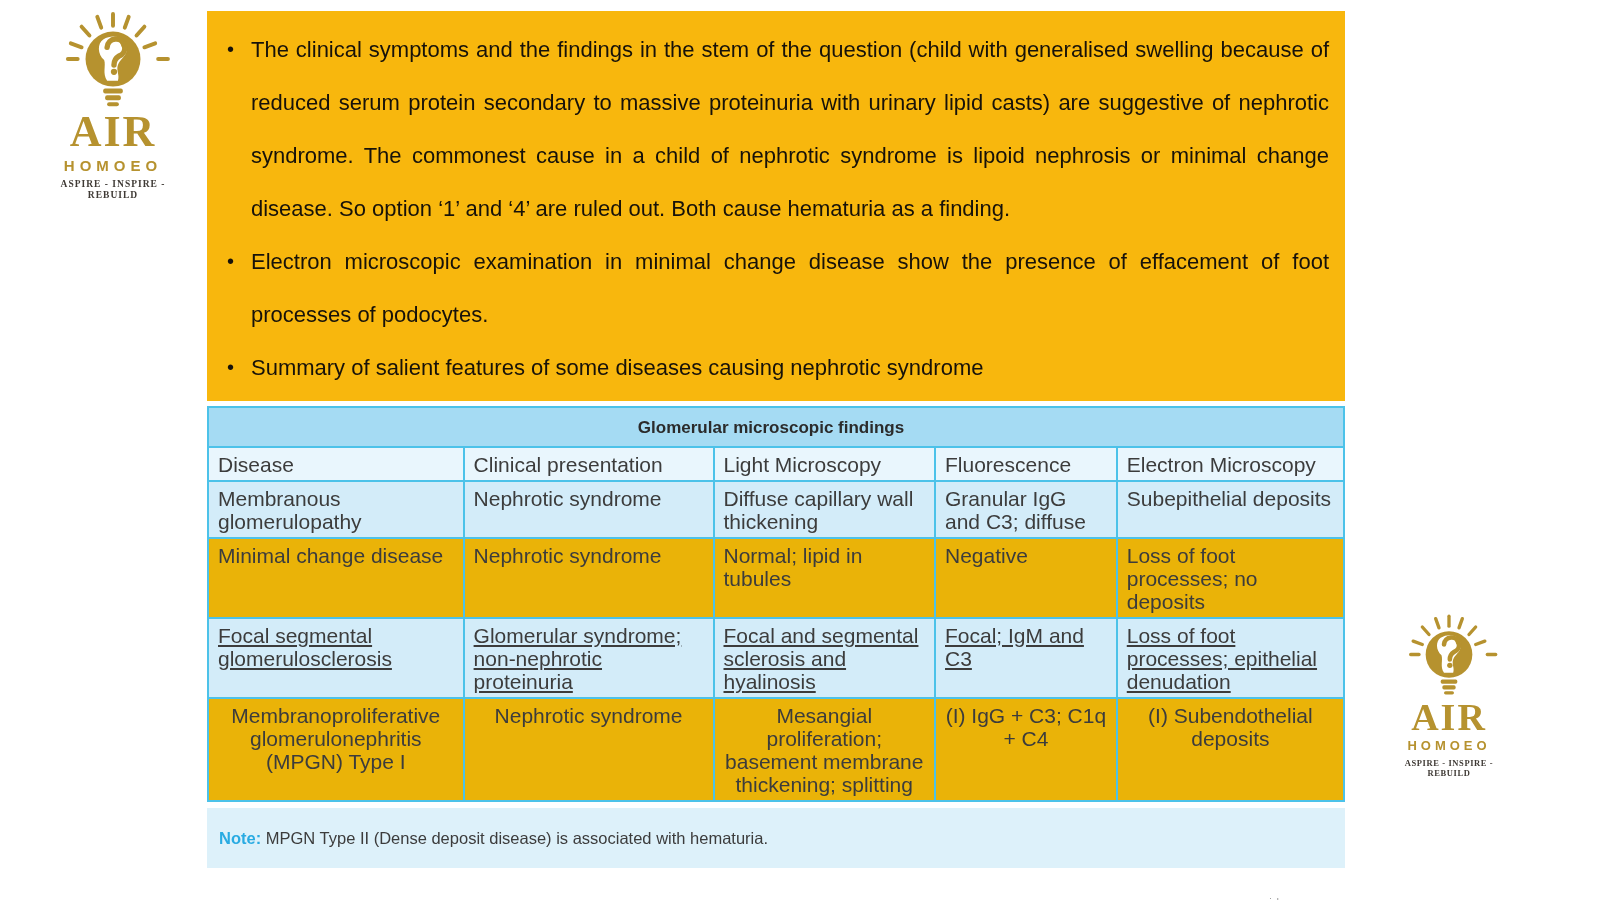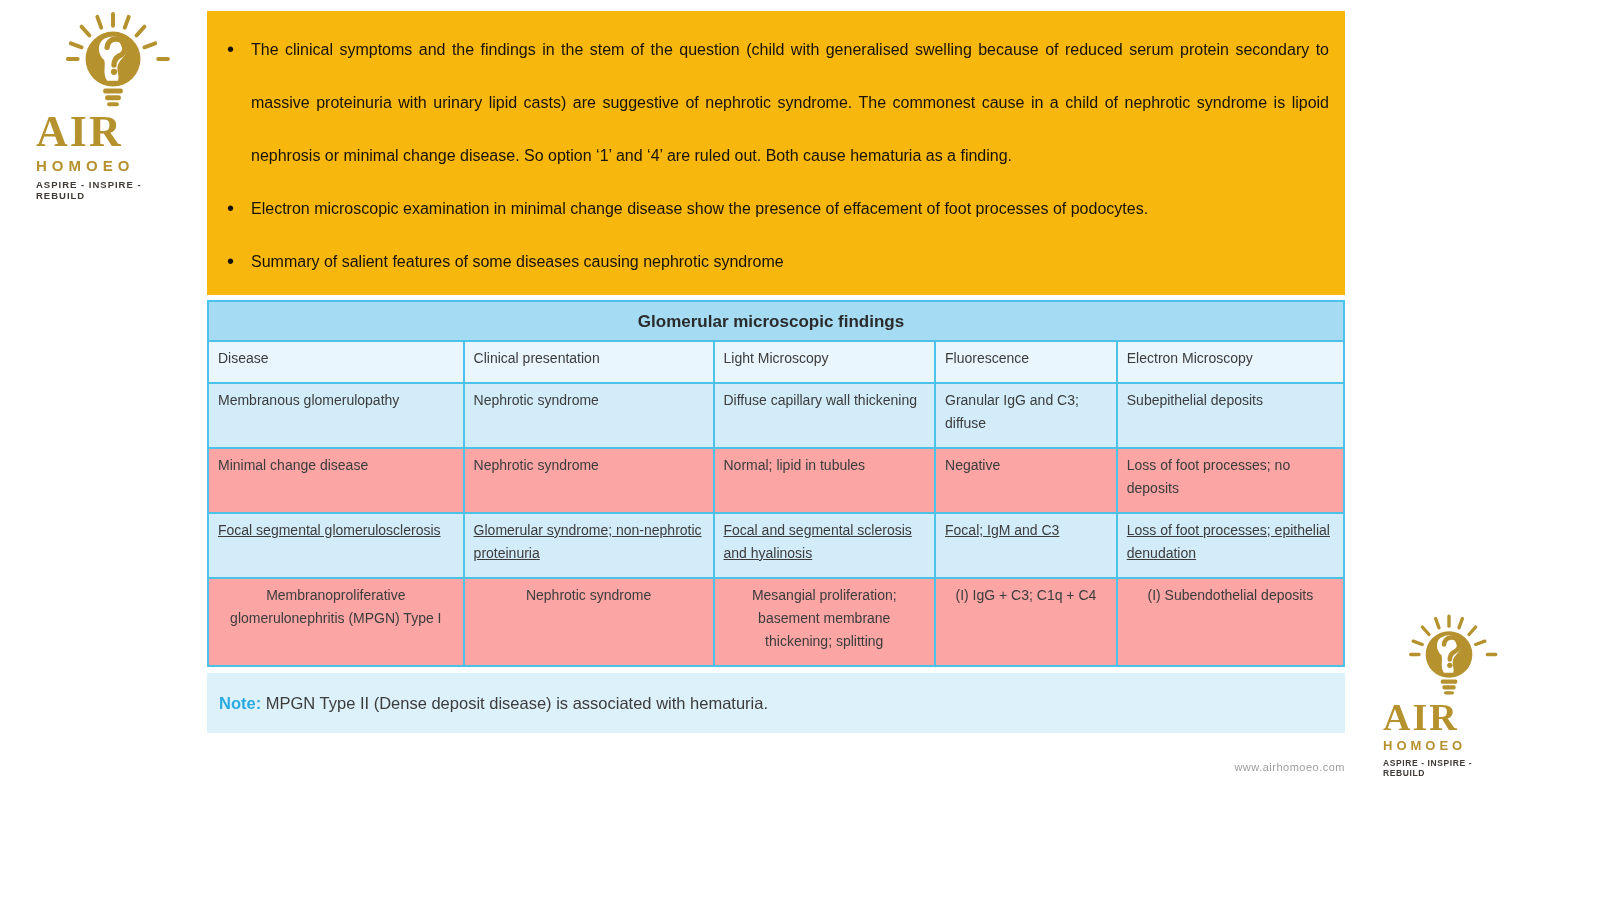--- a/index.html
+++ b/index.html
@@ -5,85 +5,85 @@
   * { margin: 0; padding: 0; box-sizing: border-box; }
   html, body { background: #ffffff; }
   body {
     font-family: "Liberation Sans", sans-serif;
     width: 1600px; height: 900px;
     position: relative; overflow: hidden;
   }
   .canvas { position: absolute; inset: 0; width: 1600px; height: 900px; background: #ffffff; }
 
   
-  .logo { position: absolute; text-align: left; color: #B6922F; }
+  .logo { position: absolute; text-align: center; color: #B6922F; }
   .logo-topleft   { left: 36px;  top: 10px;  width: 154px; }
   .logo-bottomright { left: 1383px; top: 612px; width: 132px; }
   .logo svg { display: block; margin: 0 auto; }
   .logo .air {
     font-family: "Liberation Serif", serif;
     font-weight: bold; color: #B6922F; line-height: 1.0; letter-spacing: 2px;
   }
   .logo-topleft .air { font-size: 44px; margin-top: -4px; }
   .logo-bottomright .air { font-size: 38px; margin-top: -4px; }
   .logo .homoeo {
     font-weight: bold; color: #B6922F; line-height: 1.2;
   }
   .logo-topleft .homoeo { font-size: 15px; letter-spacing: 5px; margin-top: 3px; }
   .logo-bottomright .homoeo { font-size: 13px; letter-spacing: 4px; margin-top: 2px; }
   .logo .tagline {
-    font-weight: bold; color: #3f3a35; line-height: 1.2;
+    font-weight: bold; color: #3f3a35; line-height: 1.2; font-family: Liberation Serif, serif;
   }
   .logo-topleft .tagline { font-size: 9.5px; letter-spacing: 1px; margin-top: 4px; }
   .logo-bottomright .tagline { font-size: 8.5px; letter-spacing: 0.6px; margin-top: 4px; }
 
   
   .content { position: absolute; left: 207px; top: 11px; width: 1138px; }
 
   .highlight-box {
     background: #F8B70D;
     padding: 12px 14px 7px 14px;
     width: 100%;
   }
   .bullet-item { display: flex; }
   .bullet-marker {
     flex: 0 0 30px;
     font-size: 20px; line-height: 53px; color: #17120a;
     padding-left: 6px;
   }
   .bullet-text {
     flex: 1;
-    font-size: 16px; line-height: 53px; color: #17120a;
+    font-size: 22px; line-height: 53px; color: #17120a;
     text-align: justify;
     padding-right: 2px;
   }
 
   
   .findings-table {
     width: 100%;
     border-collapse: collapse;
     margin-top: 5px;
     table-layout: fixed;
   }
   .findings-table th, .findings-table td {
     border: 2px solid #4CC2E9;
-    font-size: 14px; line-height: 23px;
+    font-size: 21px; line-height: 23px;
     color: #3c3c3c;
     text-align: left; vertical-align: top;
-    padding: 5px 9px 12px 9px;
+    padding: 5px 9px 4px 9px;
     font-weight: normal;
   }
   .findings-table .title-cell {
     background: #A5DBF3;
     text-align: center; font-weight: bold; color: #2b2b2b;
     font-size: 17px; padding: 8px 10px 7px 0;
   }
   .findings-table .col-head td { background: #E9F6FD; height: 33px; }
   .findings-table .row-odd td  { background: #D3ECF9; }
-  .findings-table .row-even td { background: #fca5a5; }
+  .findings-table .row-even td { background: #eab308; }
   .findings-table .r1 td { height: 54px; }
   .findings-table .r2 td { height: 55px; }
   .findings-table .r3 td { height: 54px; text-decoration: underline; }
   .findings-table .r4 td { height: 77px; text-align: center; }
 
   
   .note-bar {
     margin-top: 6px;
     background: #DDF1FA;
     padding: 19px 12px;

